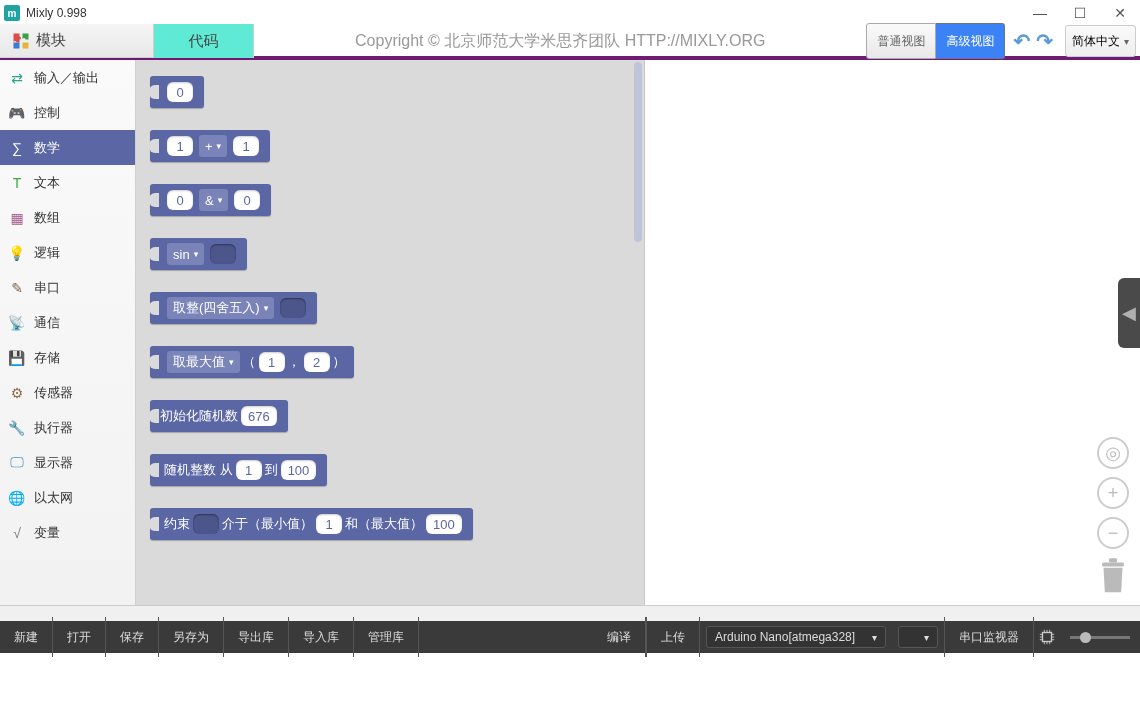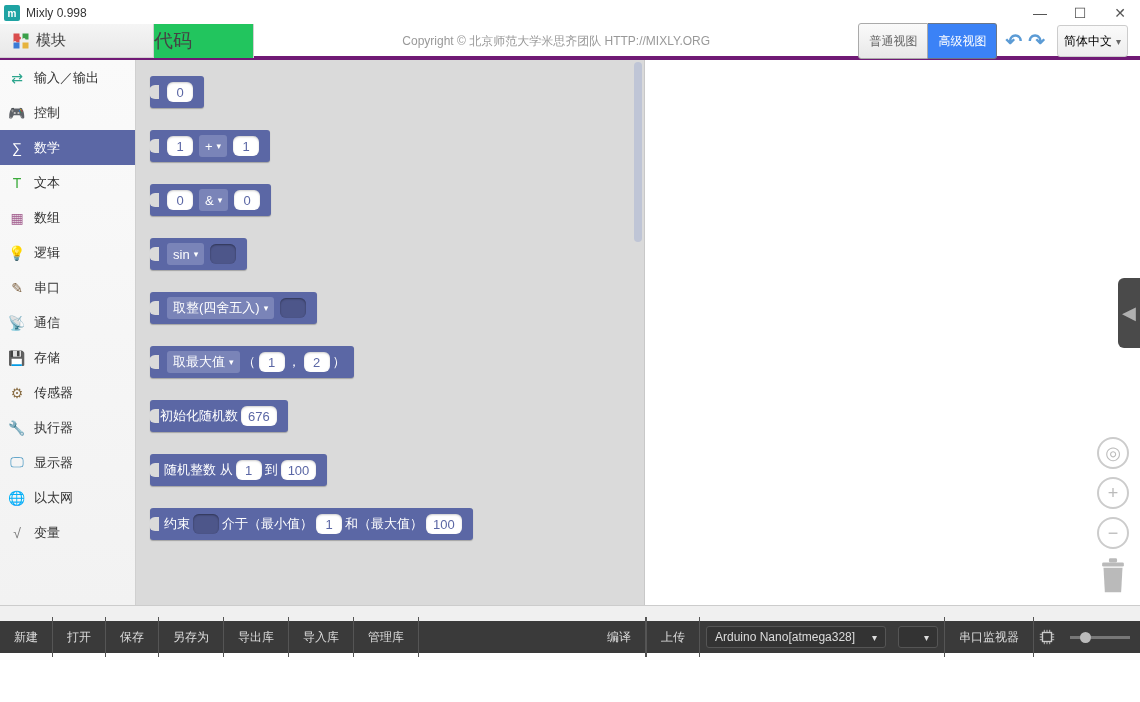--- a/index.html
+++ b/index.html
@@ -5,30 +5,30 @@
 *{margin:0;padding:0;box-sizing:border-box;font-family:"Microsoft YaHei",Arial,sans-serif;-webkit-user-select:none;user-select:none}
 body{width:1140px;height:702px;background:#fff;overflow:hidden}
 .win{width:1140px;height:702px;display:flex;flex-direction:column}
 .titlebar{height:26px;background:#fff;display:flex;align-items:center;padding-left:4px;font-size:12px;color:#333}
 .titlebar .logo{width:16px;height:16px;background:#1fa3a3;margin-right:6px;border-radius:2px;display:flex;align-items:center;justify-content:center;color:#fff;font-size:10px;font-weight:bold}
 .titlebar .spacer{flex:1}
 .titlebar .winbtn{width:40px;height:26px;display:flex;align-items:center;justify-content:center;font-size:14px;color:#555}
 .topbar{height:34px;display:flex;align-items:center;border-bottom:4px solid #701a75;background:#fff}
 .tab-blocks{width:154px;height:34px;display:flex;align-items:center;padding-left:12px;font-size:15px;color:#444;border-right:1px solid #d0d0d0;background:linear-gradient(#f5f5f5,#e8e8e8);border-bottom:1px solid #d0d0d0}
 .tab-blocks .puz{width:18px;height:18px;margin-right:6px}
-.tab-code{width:100px;height:34px;display:flex;align-items:center;justify-content:flex-start;font-size:19px;color:#444;border-right:1px solid #d0d0d0;background:#22c55e}
-.copyright{flex:1;text-align:center;font-size:12px;color:#999}
+.tab-code{width:100px;height:34px;display:flex;align-items:center;justify-content:center;font-size:15px;color:#444;border-right:1px solid #d0d0d0;background:#5eead4}
+.copyright{flex:1;text-align:center;font-size:16px;color:#999}
 .viewbtns{display:flex;gap:0;margin-right:8px}
 .viewbtn{height:22px;padding:17px 10px;font-size:12px;border:1px solid #aaa;background:linear-gradient(#fafafa,#e8e8e8);display:flex;align-items:center;color:#666}
 .viewbtn.active{background:#3b82f6;color:#fff;border-color:#6a7688}
 .viewbtn:first-child{border-radius:3px 0 0 3px}
 .viewbtn:last-child{border-radius:0 3px 3px 0;border-left:none}
 .undoredo{display:flex;gap:6px;margin-right:12px}
 .undoredo span{font-size:20px;color:#5b9bd5;font-weight:bold}
-.lang{height:22px;padding:15px 6px;font-size:12px;border:1px solid #ccc;background:linear-gradient(#fafafa,#eee);display:flex;align-items:center;margin-right:12px;border-radius:3px}
+.lang{height:22px;padding:15px 6px;font-size:12px;border:1px solid #ccc;background:linear-gradient(#fafafa,#eee);display:flex;align-items:center;margin-right:4px;border-radius:3px}
 .lang::after{content:"▾";margin-left:4px;font-size:10px;color:#666}
 .main{display:flex;height:545px}
 .sidebar{width:136px;background:linear-gradient(#fafafa,#f2f2f2);border-right:1px solid #d0d0d0;display:flex;flex-direction:column;overflow:hidden}
 .cat{height:35px;display:flex;align-items:center;padding-left:8px;font-size:13px;cursor:pointer;color:#333}
 .cat.active{background:#5b67a5;color:#fff}
 .cat-icon{width:18px;height:18px;margin-right:8px;display:flex;align-items:center;justify-content:center;font-size:14px}
 .flyout{width:508px;background:#dadada;position:relative;padding:16px 14px;display:flex;flex-direction:column;gap:22px;overflow:hidden}
 .flyscroll{position:absolute;right:2px;top:2px;width:8px;height:180px;background:#bfc5d6;border-radius:4px}
 .blk{display:inline-flex;align-items:center;height:32px;background:#5b67a5;border-radius:3px;padding:0 8px 0 14px;color:#fff;font-size:13px;position:relative;box-shadow:0 1px 1px rgba(0,0,0,.25);width:fit-content}
 .blk::before{content:"";position:absolute;left:-1px;top:9px;width:10px;height:14px;border-radius:6px 0 0 6px;background:#dadada}

